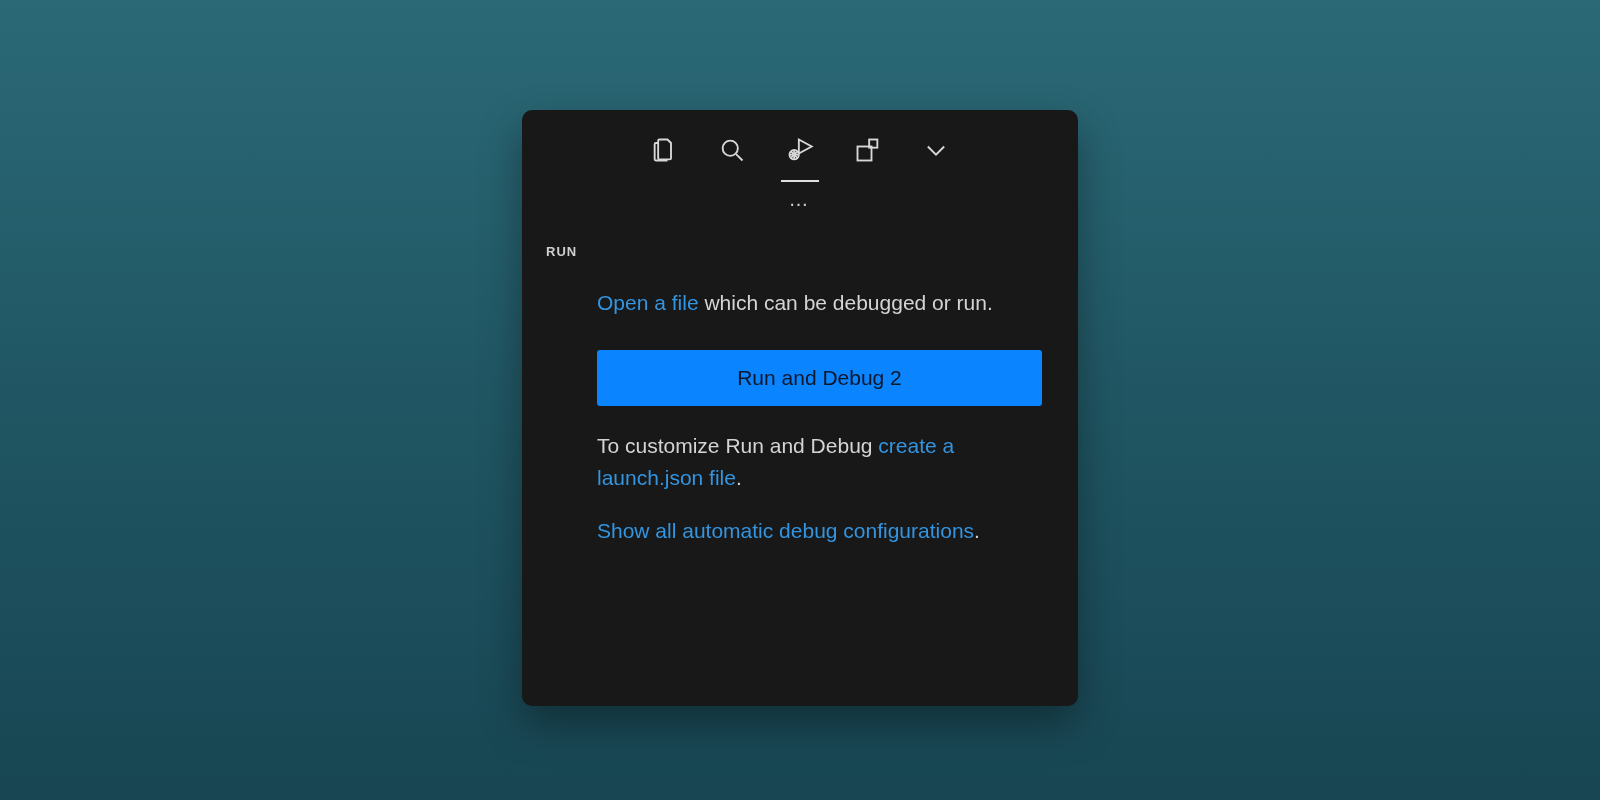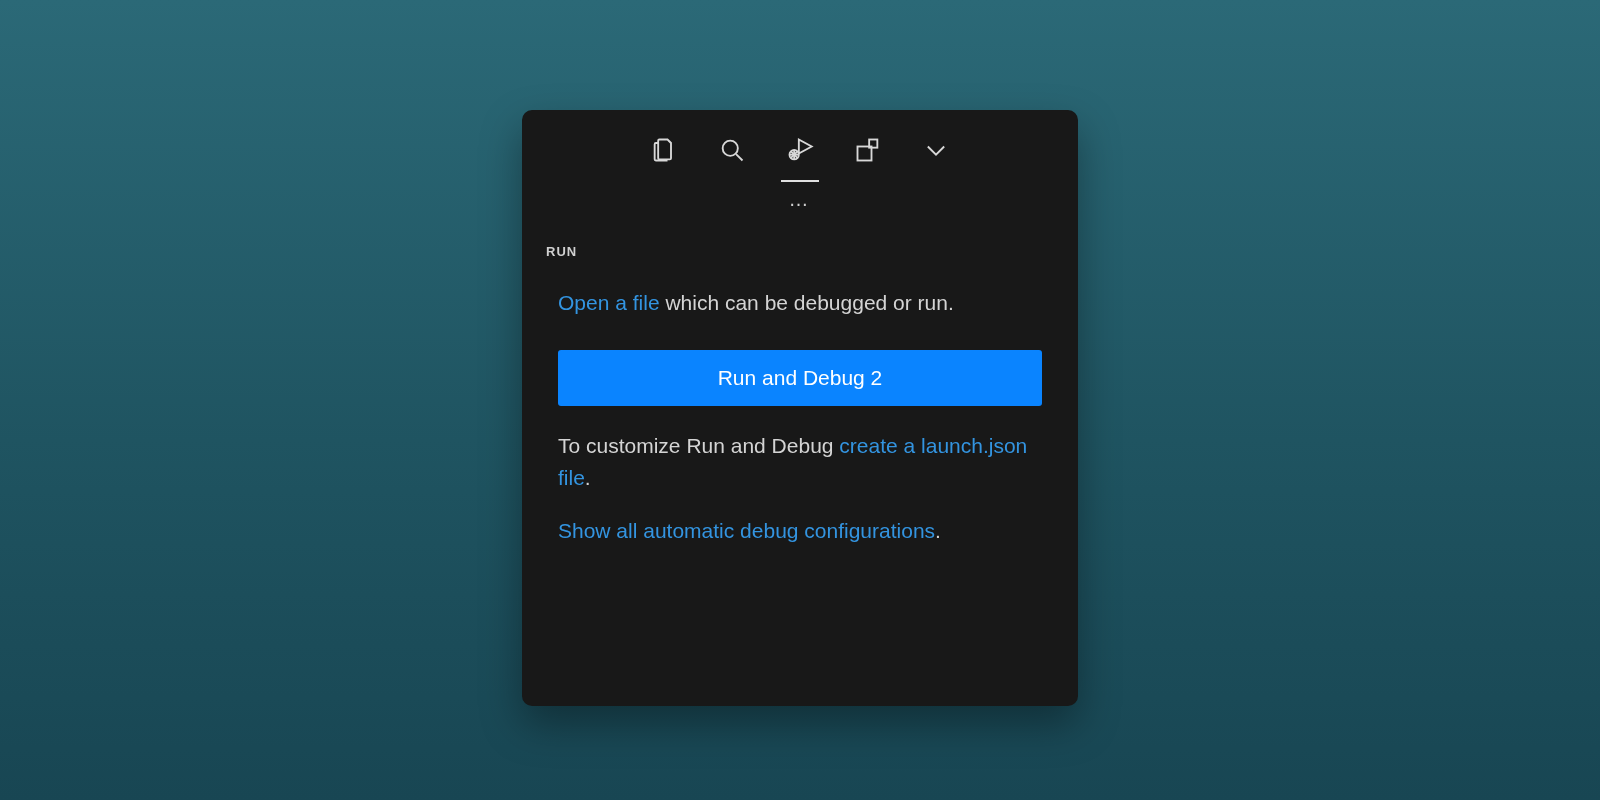--- a/index.html
+++ b/index.html
@@ -64,31 +64,32 @@
     letter-spacing: 1px;
     font-weight: 700;
     font-size: 13px;
     color: #d0d0d0;
     padding: 34px 24px 0 24px;
   }
   .content {
     padding: 0 36px;
     font-size: 21px;
     line-height: 1.55;
+    margin-left: 39px;
   }
   .para { color: #d4d4d4; margin-top: 28px; }
   .para-customize { margin-top: 24px; }
   .para-show { margin-top: 20px; }
   .link { color: #3394e0; cursor: pointer; }
   .run-button {
     display: block;
     width: 100%;
     margin-top: 30px;
     background: #0a84ff;
-    color: #ffffff;
+    color: #0f172a;
     border: none;
     border-radius: 3px;
     height: 56px;
     font-size: 21px;
     cursor: pointer;
   }
 </style>
 </head>
 <body>
 

